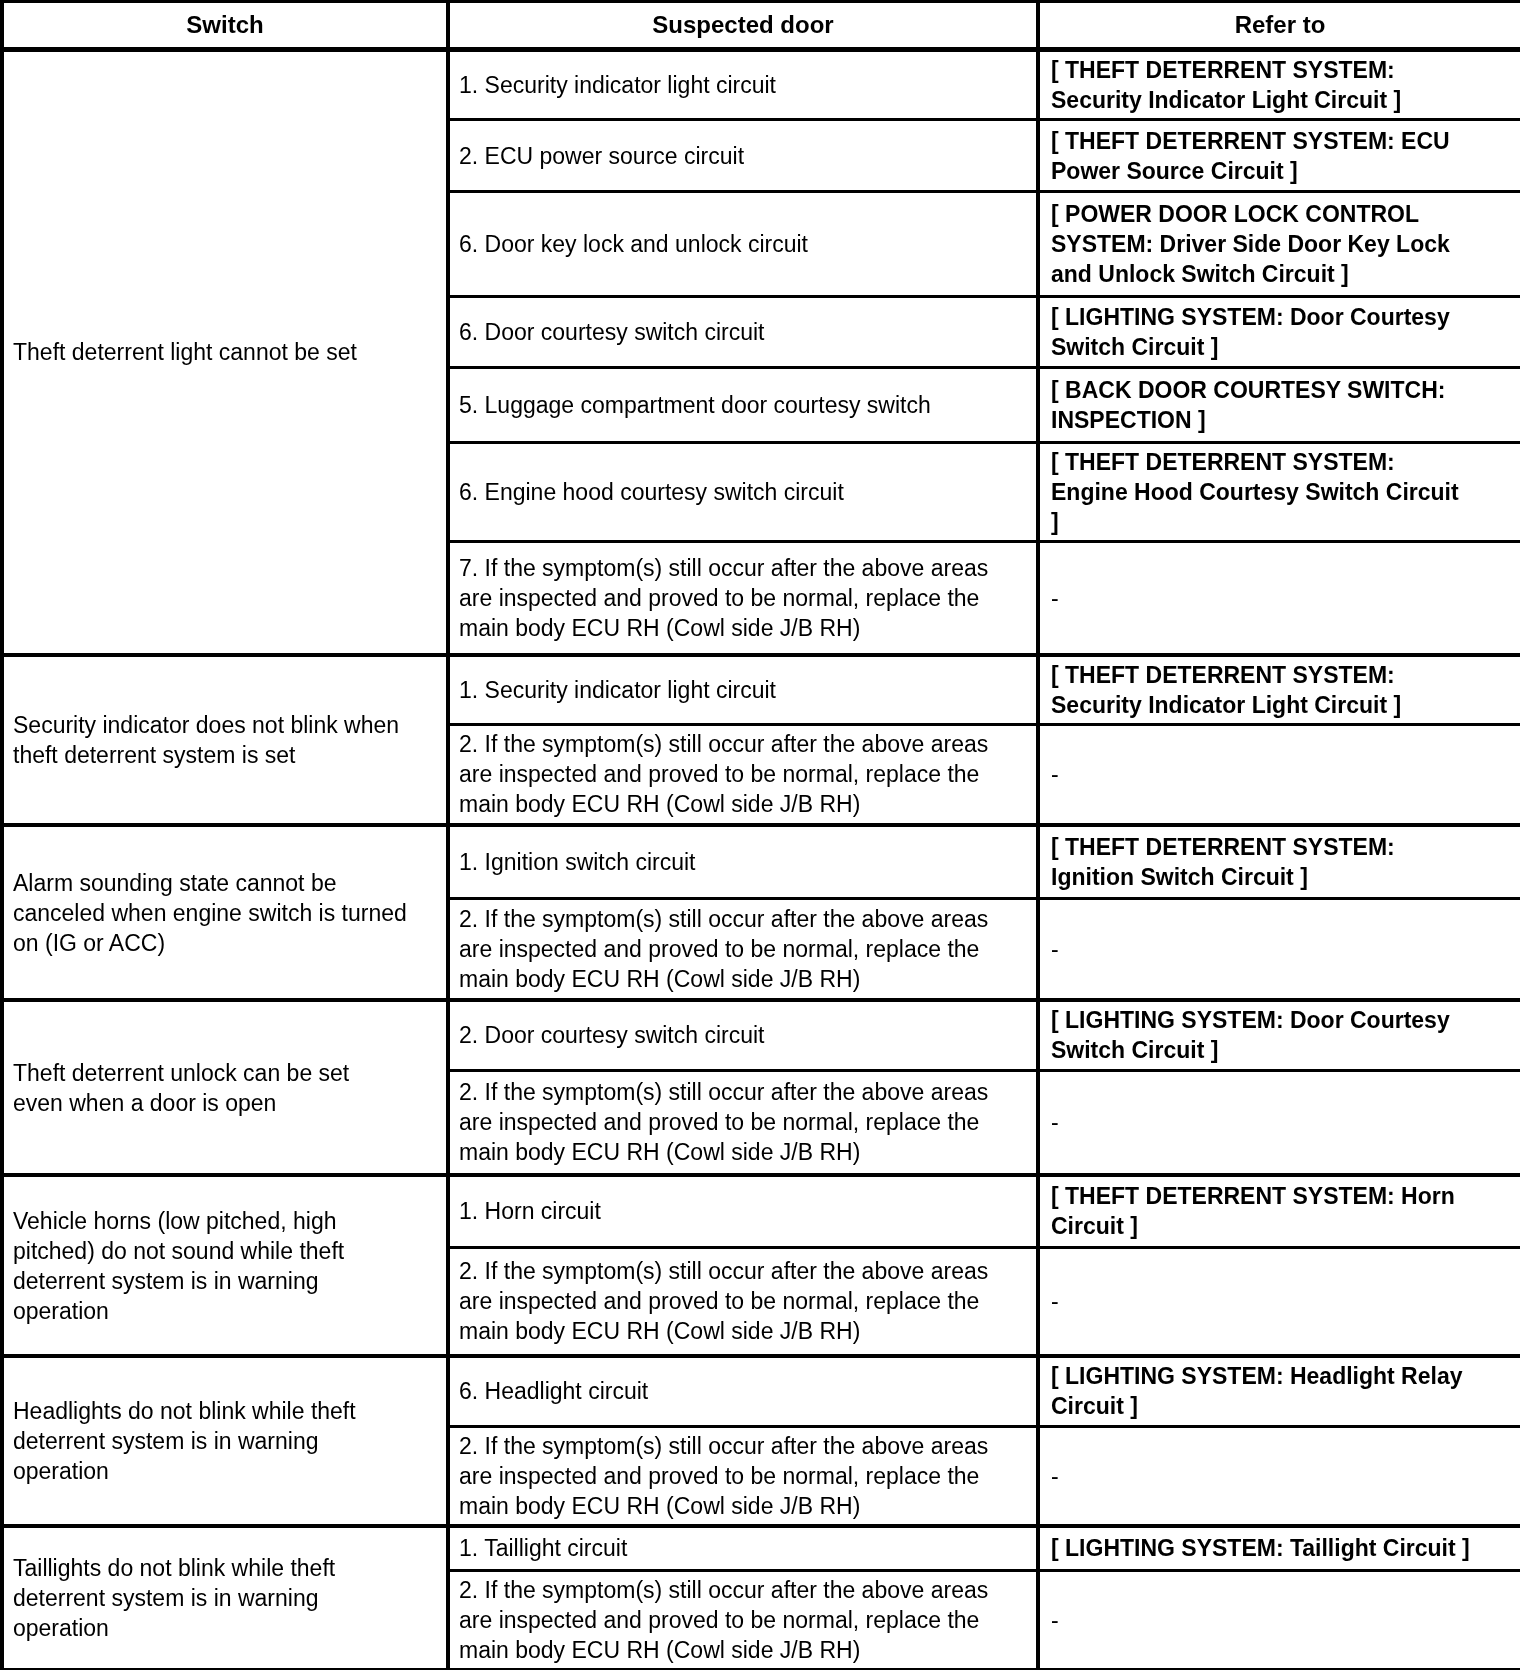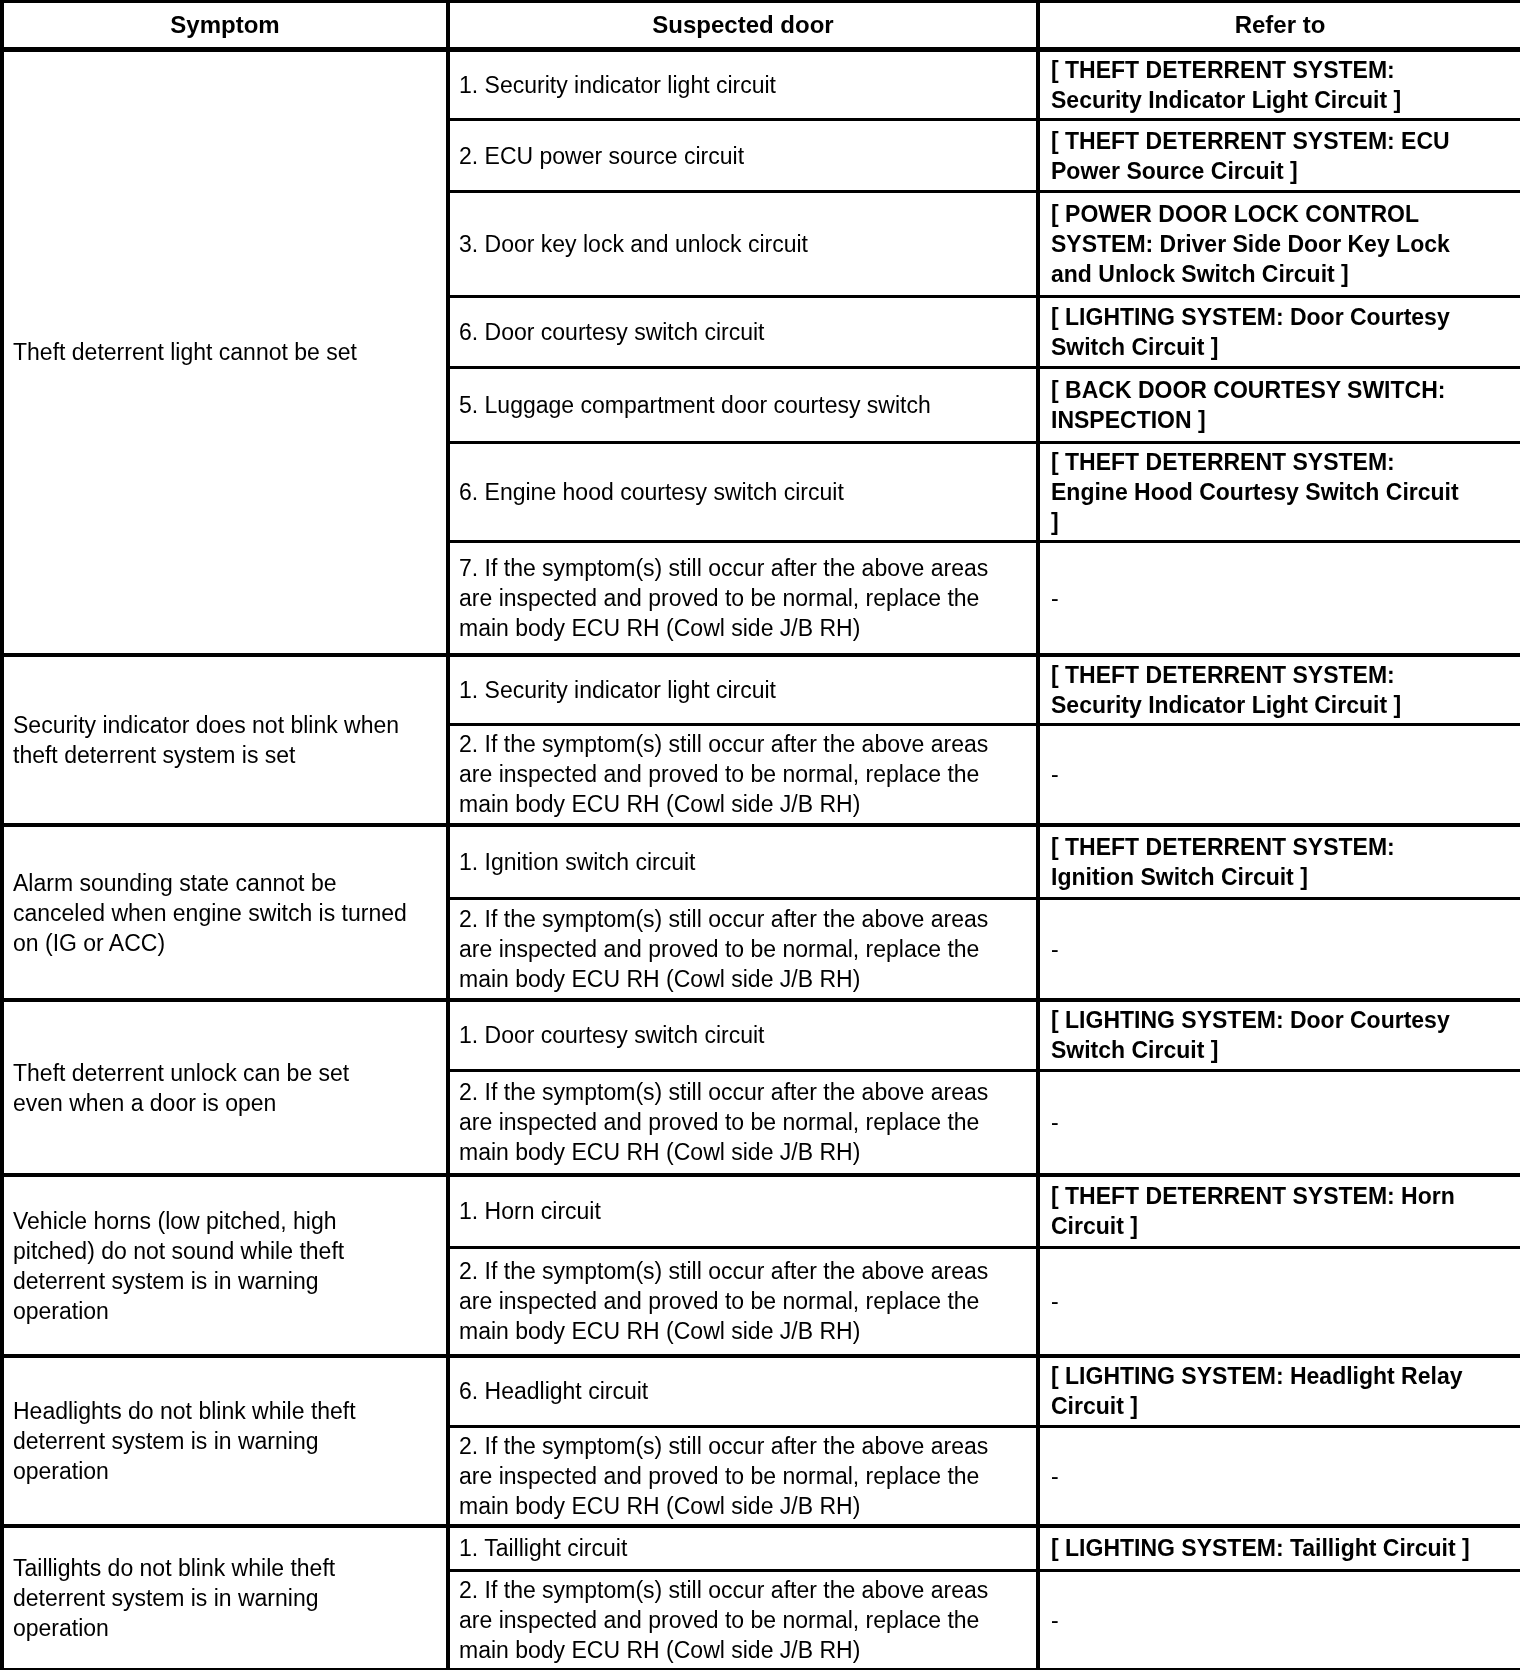--- a/index.html
+++ b/index.html
@@ -43,40 +43,40 @@
 <body>
 
 <table class="diag">
   <colgroup>
     <col style="width:446px">
     <col style="width:590px">
     <col style="width:484px">
   </colgroup>
   <thead>
     <tr style="height:48px">
-      <th>Symptom</th>
+      <th>Switch</th>
       <th>Suspected door</th>
       <th>Refer to</th>
     </tr>
   </thead>
   <tbody>
 
     <tr style="height:68px" class="group-start">
       <td class="sym" rowspan="7">Theft deterrent light cannot be set</td>
       <td class="sus">1. Security indicator light circuit</td>
       <td class="ref">[ THEFT DETERRENT SYSTEM:
 Security Indicator Light Circuit ]</td>
     </tr>
     <tr style="height:72px">
       <td class="sus">2. ECU power source circuit</td>
       <td class="ref">[ THEFT DETERRENT SYSTEM: ECU
 Power Source Circuit ]</td>
     </tr>
     <tr style="height:105px">
-      <td class="sus">3. Door key lock and unlock circuit</td>
+      <td class="sus">6. Door key lock and unlock circuit</td>
       <td class="ref">[ POWER DOOR LOCK CONTROL
 SYSTEM: Driver Side Door Key Lock
 and Unlock Switch Circuit ]</td>
     </tr>
     <tr style="height:71px">
       <td class="sus">6. Door courtesy switch circuit</td>
       <td class="ref">[ LIGHTING SYSTEM: Door Courtesy
 Switch Circuit ]</td>
     </tr>
     <tr style="height:75px">
@@ -122,21 +122,21 @@
     <tr style="height:102px">
       <td class="sus">2. If the symptom(s) still occur after the above areas
 are inspected and proved to be normal, replace the
 main body ECU RH (Cowl side J/B RH)</td>
       <td class="ref-dash">-</td>
     </tr>
 
     <tr style="height:70px" class="group-start">
       <td class="sym" rowspan="2">Theft deterrent unlock can be set
 even when a door is open</td>
-      <td class="sus">1. Door courtesy switch circuit</td>
+      <td class="sus">2. Door courtesy switch circuit</td>
       <td class="ref">[ LIGHTING SYSTEM: Door Courtesy
 Switch Circuit ]</td>
     </tr>
     <tr style="height:105px">
       <td class="sus">2. If the symptom(s) still occur after the above areas
 are inspected and proved to be normal, replace the
 main body ECU RH (Cowl side J/B RH)</td>
       <td class="ref-dash">-</td>
     </tr>
 

